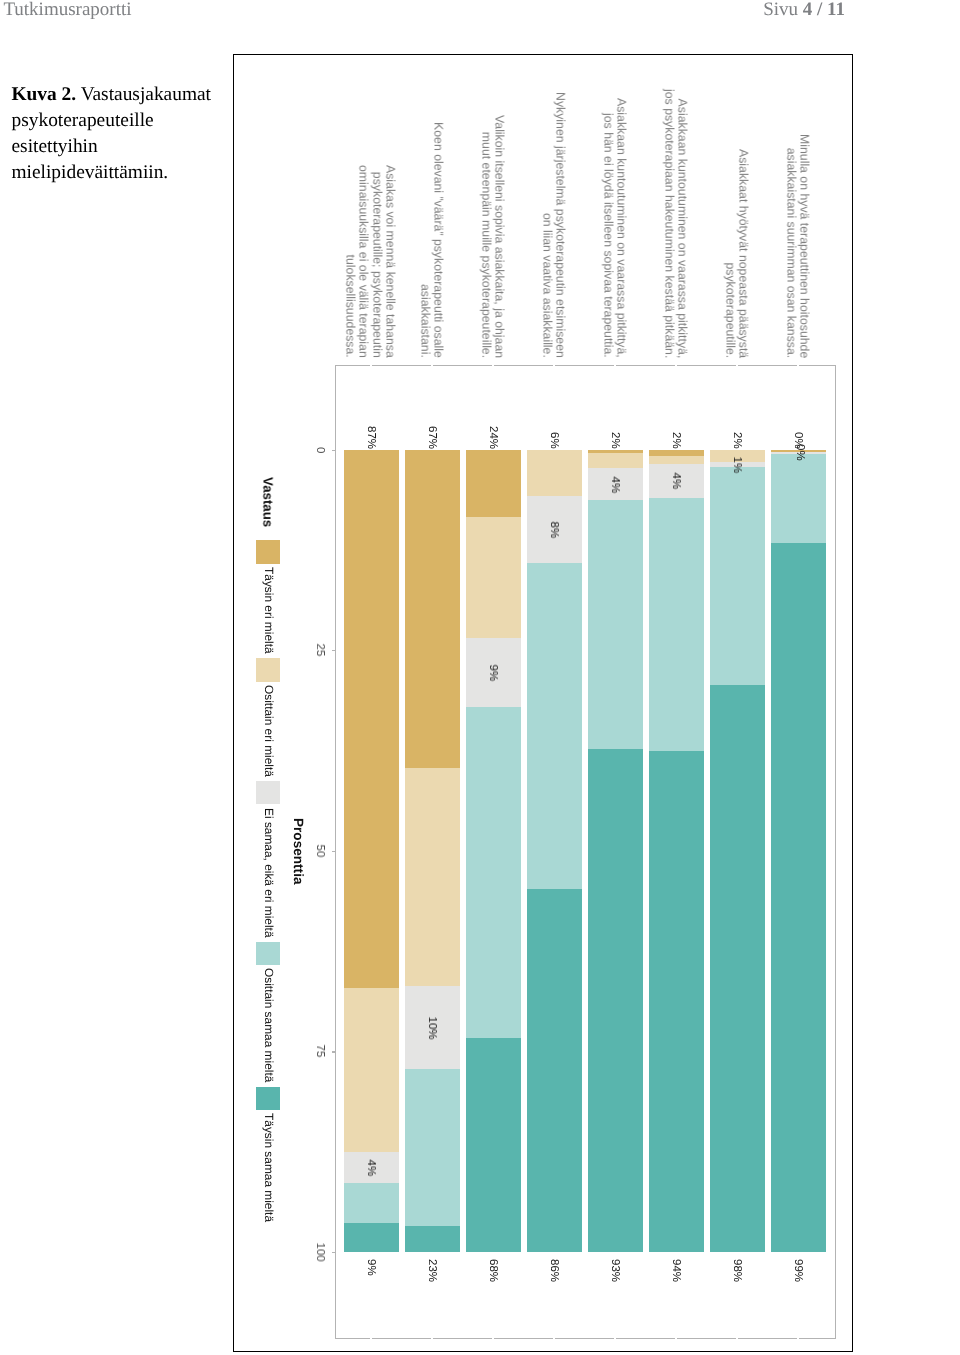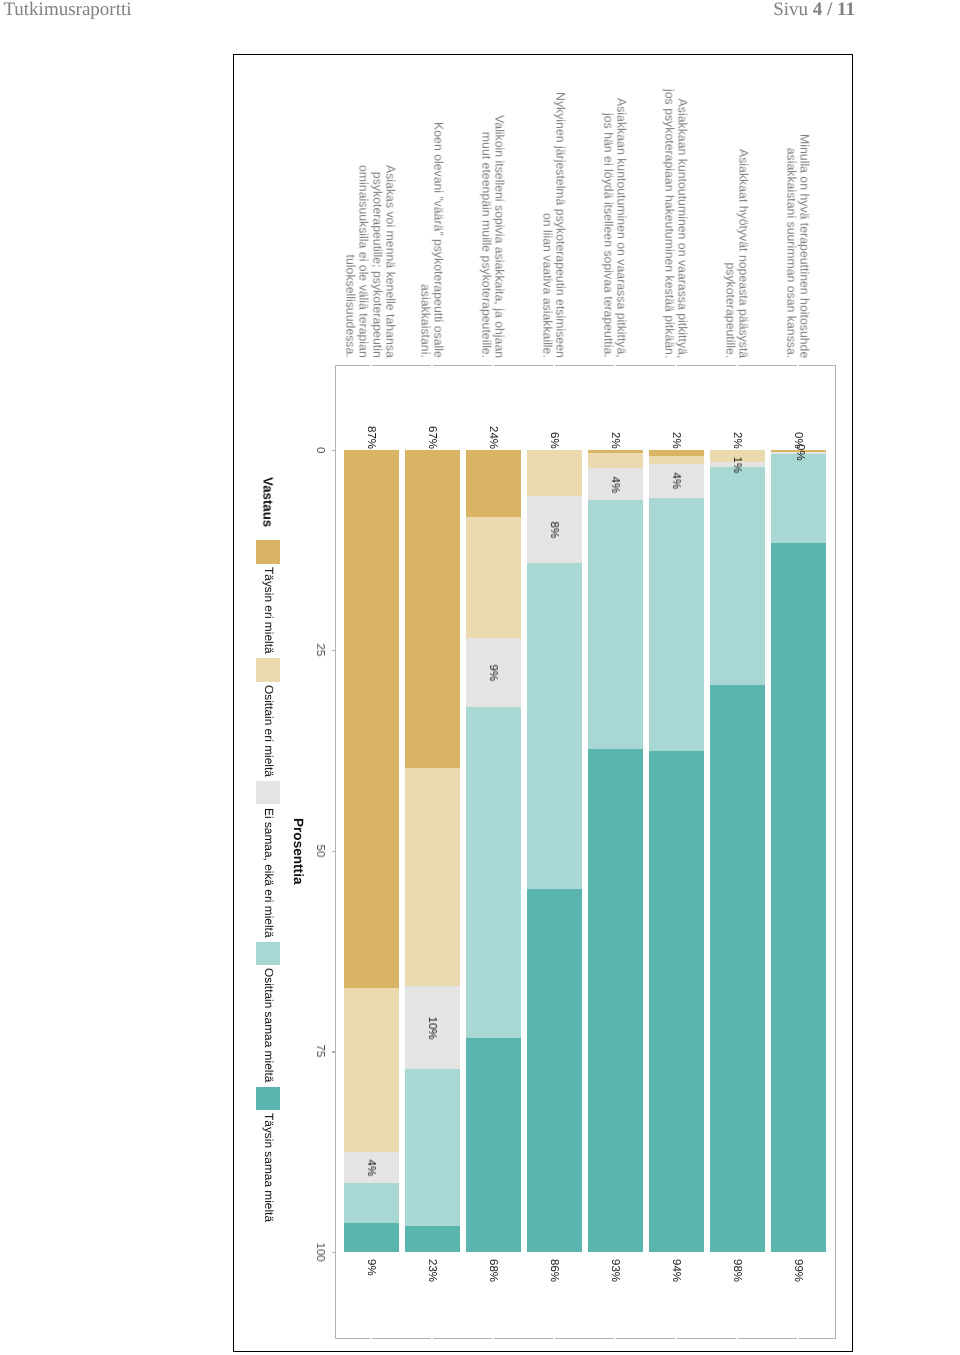--- a/index.html
+++ b/index.html
@@ -2,21 +2,21 @@
 <html><head>
 <meta charset="utf-8">
 <style>
   html,body{margin:0;padding:0;background:#fff;}
   body{width:960px;height:1355px;overflow:hidden;font-family:"Liberation Serif",serif;
        -webkit-font-smoothing:antialiased;text-rendering:geometricPrecision;}
   .page{position:relative;width:860px;height:1355px;background:#fff;}
 
   .hdr{position:absolute;color:#7f8184;font-size:19px;line-height:19px;white-space:nowrap;}
   #hdr-left{left:3.4px;top:-0.3px;}
-  #hdr-right{right:5px;top:-0.3px;margin-left:28px;}
+  #hdr-right{right:15px;top:-0.3px;margin-left:28px;}
   #hdr-right b{font-weight:bold;}
 
   #caption{position:absolute;left:11.5px;top:82.2px;width:206px;
            font-size:19.4px;line-height:25.9px;color:#000;}
   #caption b{font-weight:bold;}
 
   #fig-box{position:absolute;left:233.4px;top:53.6px;width:619.8px;height:1298.6px;
            border:1.7px solid #000;box-sizing:border-box;background:#fff;}
 
   #chart{position:absolute;left:0;top:0;width:960px;height:1355px;}
@@ -27,20 +27,21 @@
   .ctick{background:#ffffff;}
 </style>
 </head>
 <body>
 
 <div class="page">
 
   <div class="hdr" id="hdr-left">Tutkimusraportti</div>
   <div class="hdr" id="hdr-right"><span>Sivu </span><b>4 / 11</b></div>
 
+  <div id="caption"><b>Kuva 2.</b><span> Vastausjakaumat psykoterapeuteille esitettyihin mielipideväittämiin.</span></div>
 
   <div id="fig-box"></div>
 
   <div id="chart">
       <div class="plotline" style="left: 334.8px; top: 364.8px; width: 1.2px; height: 972.8px;"></div>
       <div class="plotline" style="left: 834.6px; top: 364.8px; width: 1.2px; height: 974px;"></div>
       <div class="plotline" style="left: 334.8px; top: 364.8px; width: 499.8px; height: 1.2px;"></div>
       <div class="plotline" style="left: 334.8px; top: 1337.6px; width: 499.8px; height: 1.2px;"></div>
       <div class="ctick" style="left: 370.2px; top: 364.8px; width: 2px; height: 1.2px;"></div>
       <div class="ctick" style="left: 370.2px; top: 1337.6px; width: 2px; height: 1.2px;"></div>

